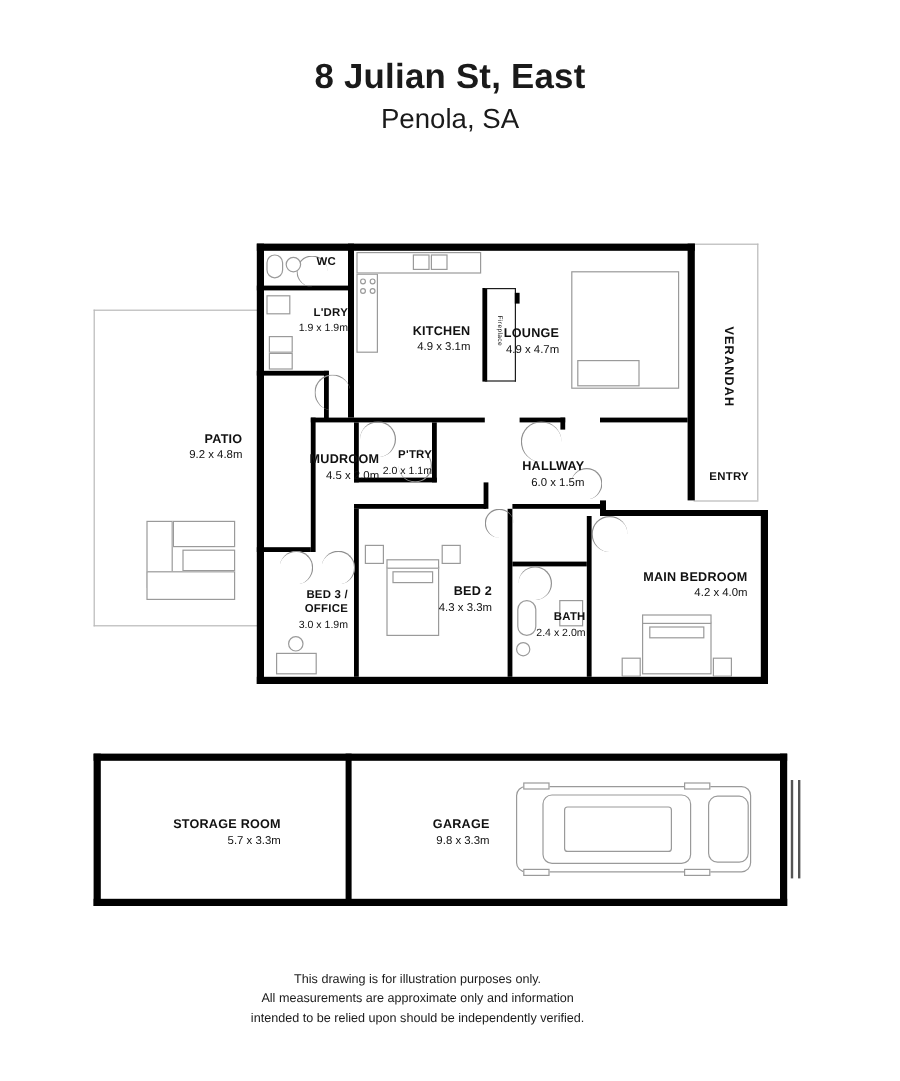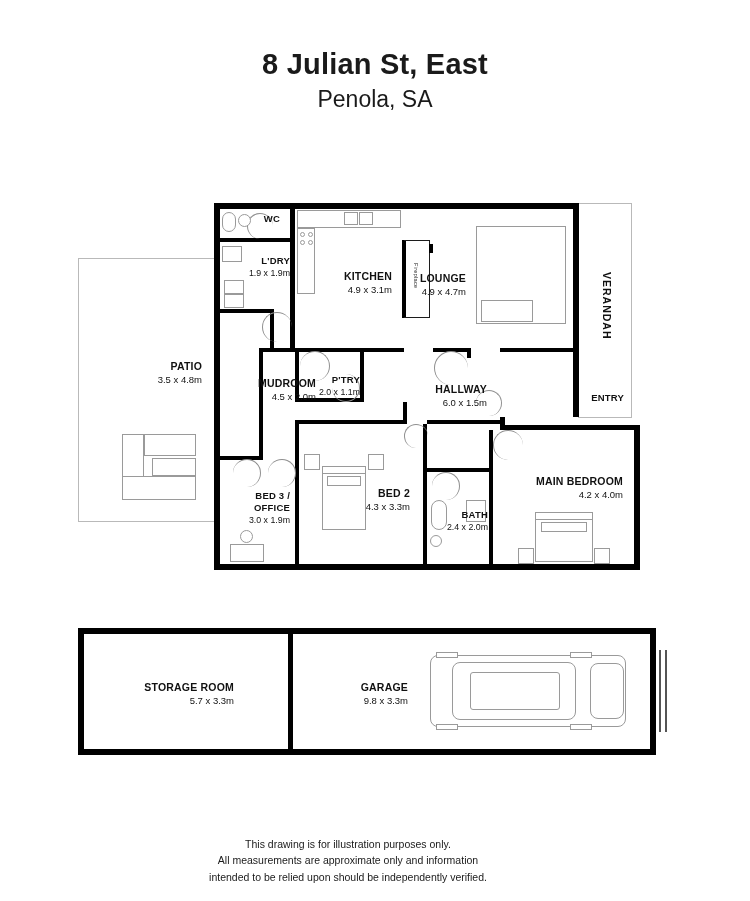--- a/index.html
+++ b/index.html
@@ -133,39 +133,38 @@
   
   .disclaimer {
     position: absolute;
     top: 808px;
     left: 0;
     width: 696px;
     text-align: center;
     font-size: 10.5px;
     line-height: 1.55;
     color: #1a1a1a;
-    margin-top: 28px;
   }
 </style>
 </head>
 <body>
 
 <div class="title-block">
   <div class="title-main">8 Julian St, East</div>
   <div class="title-sub">Penola, SA</div>
 </div>
 
 <div class="plan">
 
   <div class="lightline" style="left:78px; top:258px; width:142px; height:1px;"></div>
   <div class="lightline" style="left:78px; top:258px; width:1px; height:264px;"></div>
   <div class="lightline" style="left:78px; top:521px; width:142px; height:1px;"></div>
   <div class="room" style="left:98px; top:360px; width:104px;">
     <div class="name">PATIO</div>
-    <div class="dim">3.5 x 4.8m</div>
+    <div class="dim">9.2 x 4.8m</div>
   </div>
 
   <div class="fx" style="left:122px; top:434px; width:22px; height:56px;"></div>
   <div class="fx" style="left:144px; top:434px; width:52px; height:22px;"></div>
   <div class="fx" style="left:122px; top:476px; width:74px; height:24px;"></div>
   <div class="fx" style="left:152px; top:458px; width:44px; height:18px;"></div>
 
   <div class="lightline" style="left:578px; top:203px; width:54px; height:1px;"></div>
   <div class="lightline" style="left:631px; top:203px; width:1px; height:214px;"></div>
   <div class="lightline" style="left:578px; top:417px; width:54px; height:1px;"></div>

